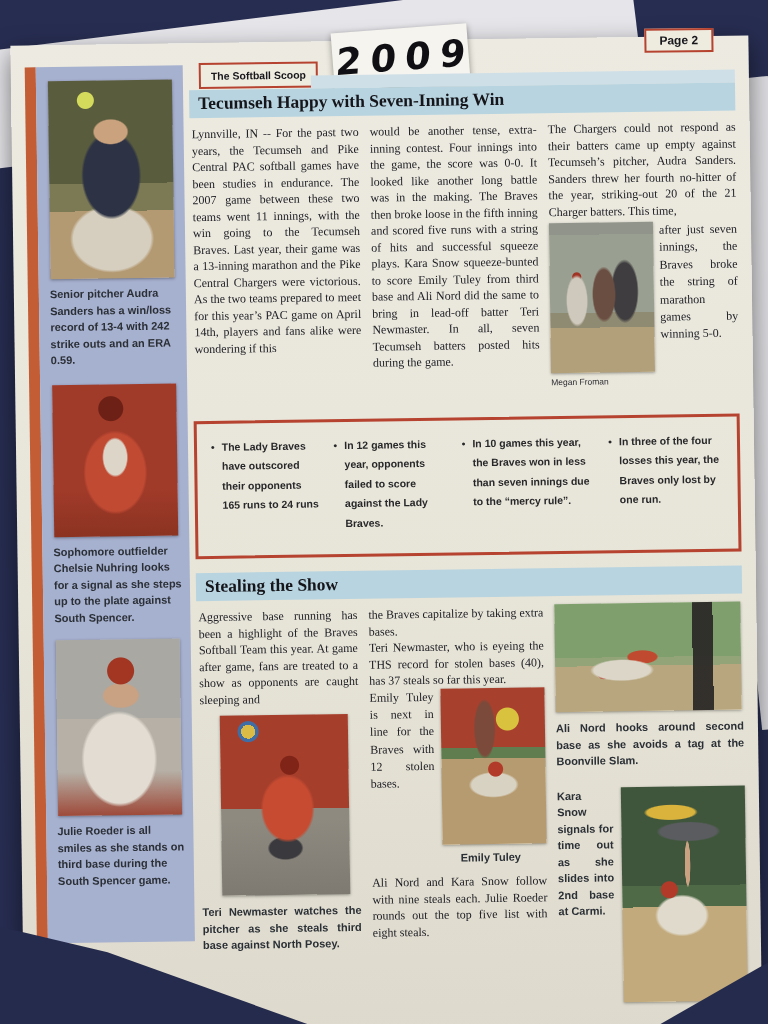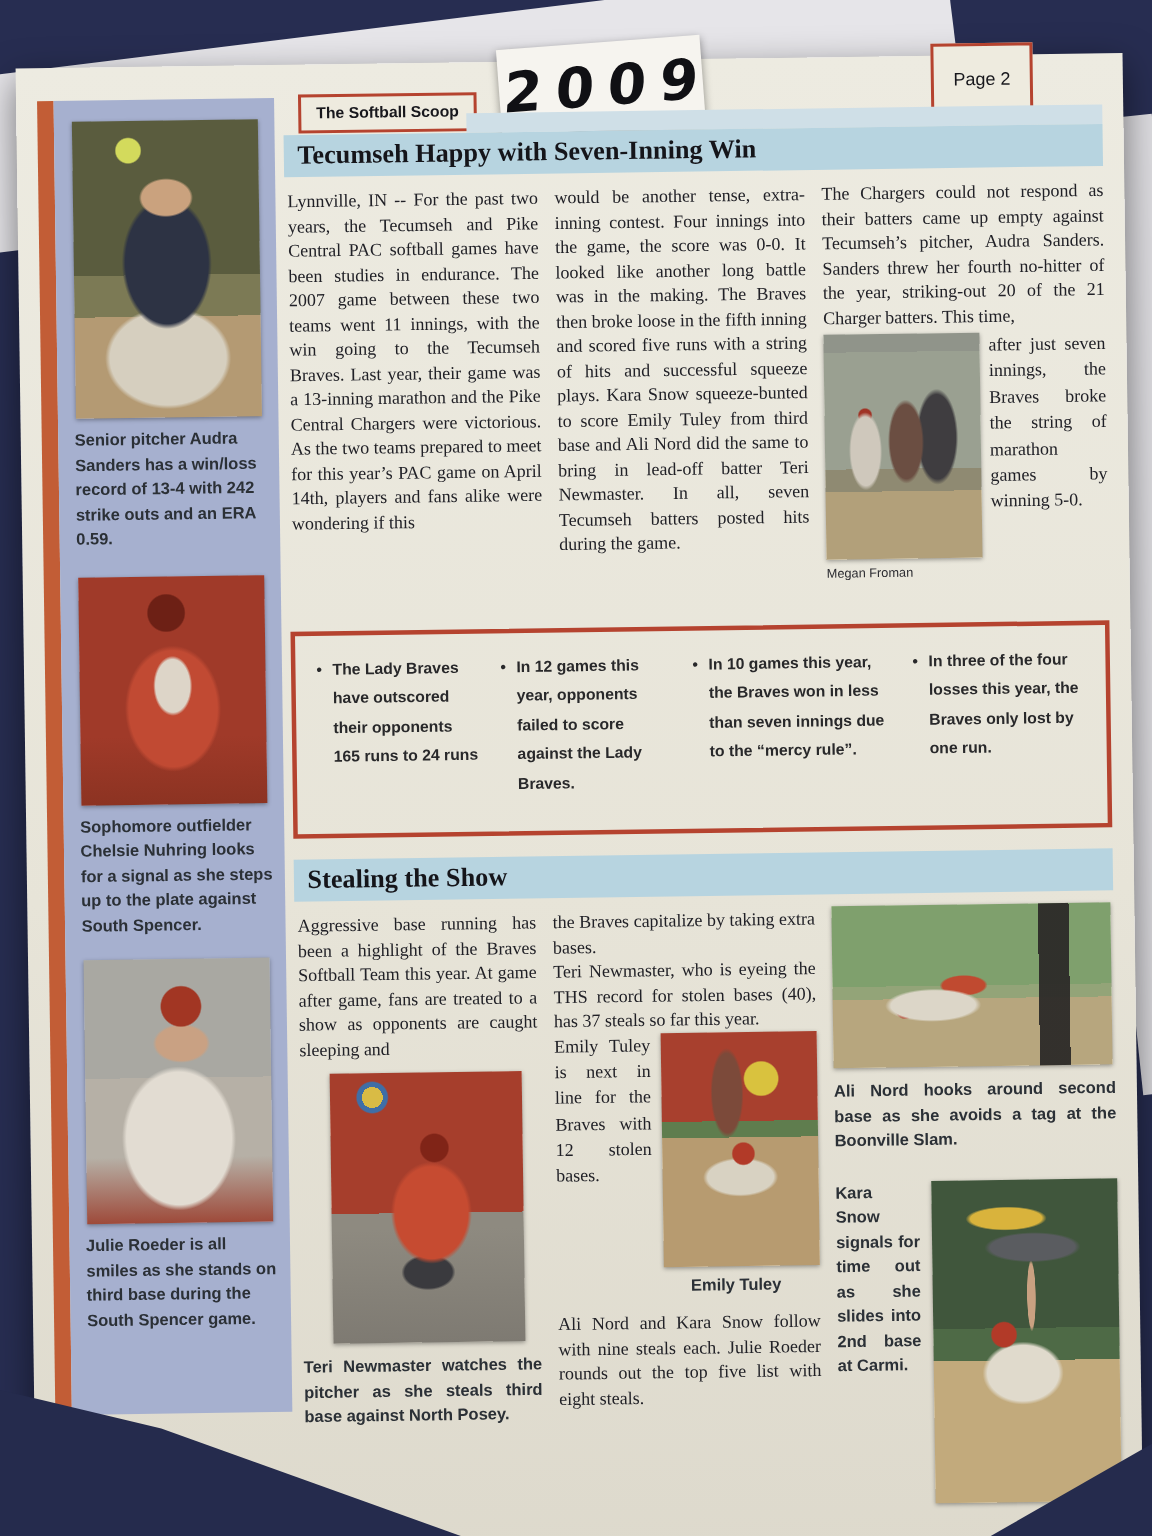--- a/index.html
+++ b/index.html
@@ -25,22 +25,22 @@
   .scap{font-family:"Liberation Sans",sans-serif;font-weight:bold;font-size:11px;line-height:1.5;color:#2b3036;padding:7px 8px 0 11px;}
 
   
   .masthead{position:absolute;left:188px;top:20px;border:2px solid #b5432f;background:#eeebdf;
             padding:5px 10px;font-family:"Liberation Sans",sans-serif;font-weight:bold;font-size:10.5px;color:#17171c;}
   .tape{position:absolute;left:322px;top:-12px;width:136px;height:58px;background:#f6f4ef;
         transform:rotate(-3.5deg);box-shadow:0 2px 6px rgba(0,0,0,.4);
         display:flex;align-items:center;justify-content:center;}
   .tape span{font-family:"DejaVu Sans",sans-serif;font-weight:bold;font-size:37px;letter-spacing:9px;
              color:#101014;transform:skewX(-8deg);padding-left:9px;}
-  .pagebox{position:absolute;left:610px;top:-8px;border:2px solid #b5432f;background:#eeebdf;
-           padding:15px 13px;font-family:"Liberation Sans",sans-serif;font-weight:normal;font-size:12px;color:#17171c;}
+  .pagebox{position:absolute;left:634px;top:-8px;border:2px solid #b5432f;background:#eeebdf;
+           padding:3px 13px;font-family:"Liberation Sans",sans-serif;font-weight:bold;font-size:12px;color:#17171c;}
 
   .paleband{position:absolute;left:300px;top:34px;width:424px;height:13px;background:#cfdfe7;}
   .band{position:absolute;left:178px;width:546px;height:28px;background:#b7d4e0;}
   .band.b1{top:47px;} .band.b2{top:530px;}
   .btitle{display:block;padding:3px 0 0 9px;font-family:"Liberation Serif",serif;font-weight:bold;font-size:17.5px;color:#15151a;}
 
   
   .cols{position:absolute;left:180px;width:544px;display:flex;gap:11px;}
   .cols1{top:83px;} .cols2{top:566px;}
   .col{flex:1;font-size:12px;line-height:1.375;text-align:justify;color:#212127;}

